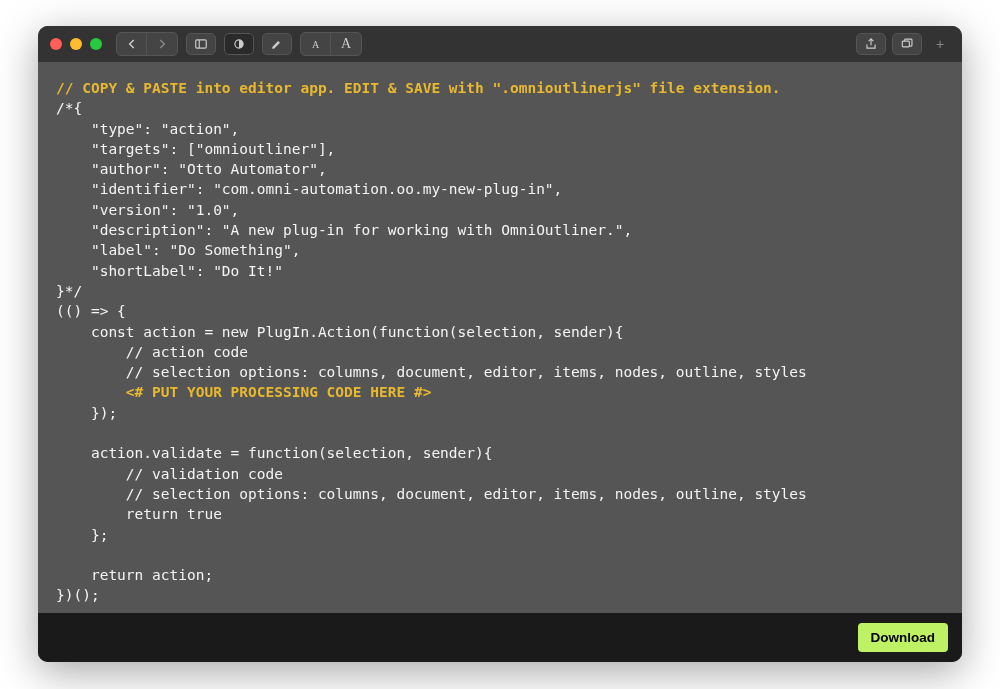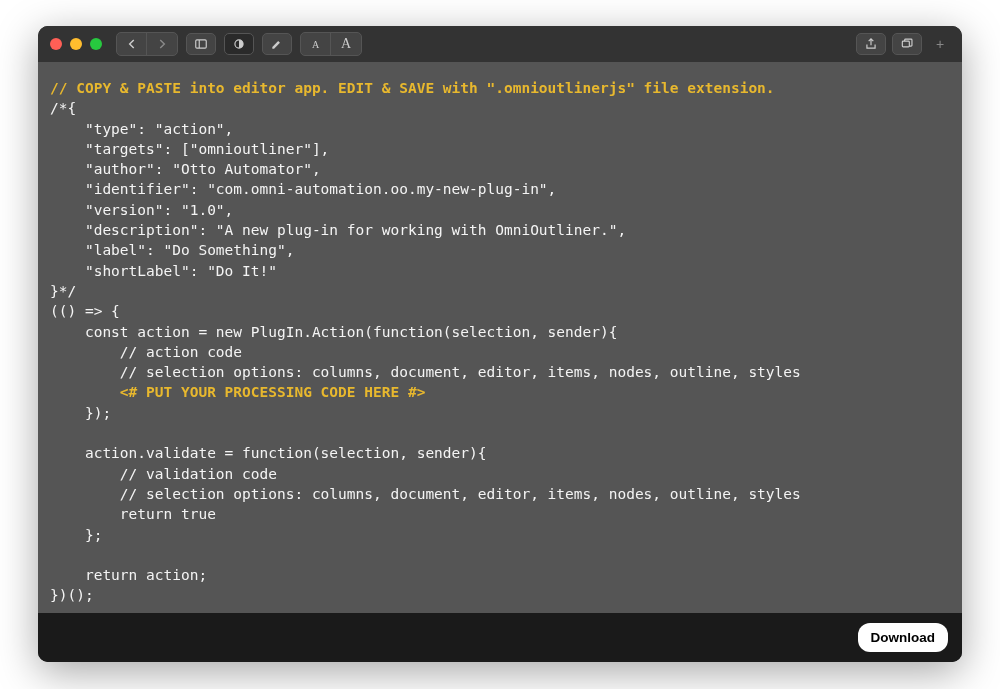--- a/index.html
+++ b/index.html
@@ -67,43 +67,43 @@
       display: flex;
       align-items: center;
       justify-content: center;
       color: #888888;
       font-size: 14px;
       margin-left: 2px;
     }
     .editor {
       flex: 1;
       background: #555555;
-      padding: 16px 12px;
+      padding: 16px 18px;
       font-family: "Menlo", "Consolas", monospace;
       font-size: 14.5px;
       line-height: 1.4;
       color: #f4f4f4;
       white-space: pre;
       overflow: auto;
     }
     .c-comment { color: #e8b82e; font-weight: bold; }
     .c-highlight { color: #e8b82e; font-weight: bold; }
     .footer {
       background: #1a1a1a;
       padding: 10px 14px;
       display: flex;
       justify-content: flex-end;
     }
     .download-btn {
-      background: #ffffff;
+      background: #bef264;
       color: #000000;
       font-weight: 700;
       font-size: 13.5px;
       border: none;
-      border-radius: 12px;
+      border-radius: 4px;
       padding: 7px 13px;
       cursor: pointer;
     }
     .icon-svg { width: 14px; height: 14px; }
   </style>
 </head>
 <body>
 
 <div class="window">
 

